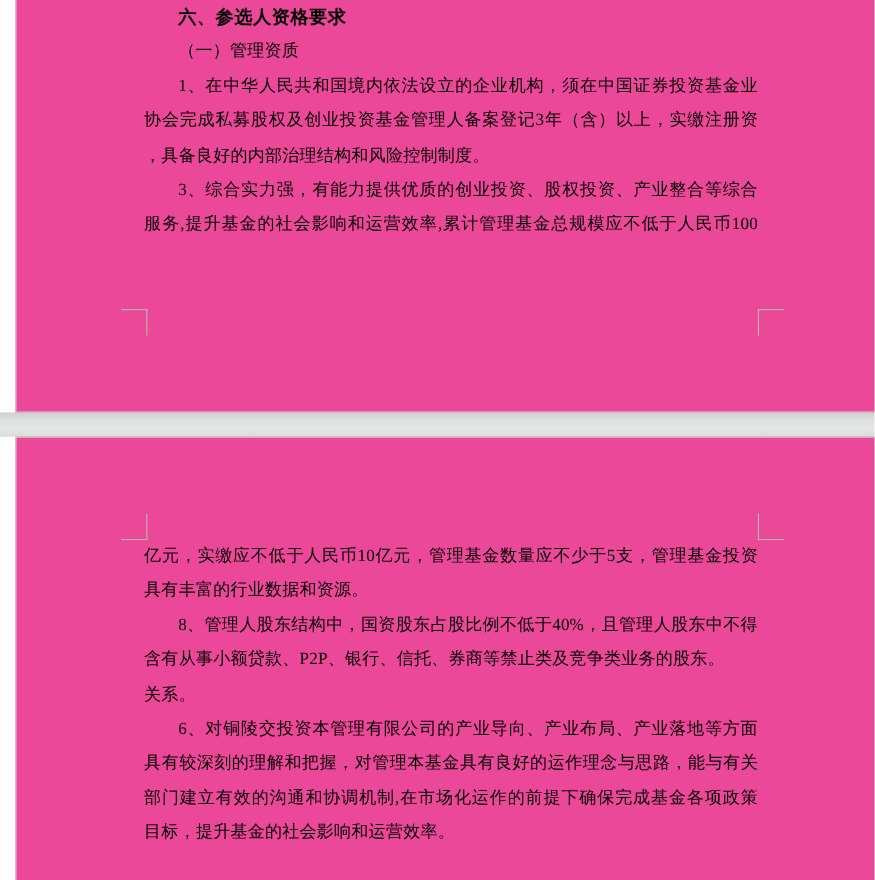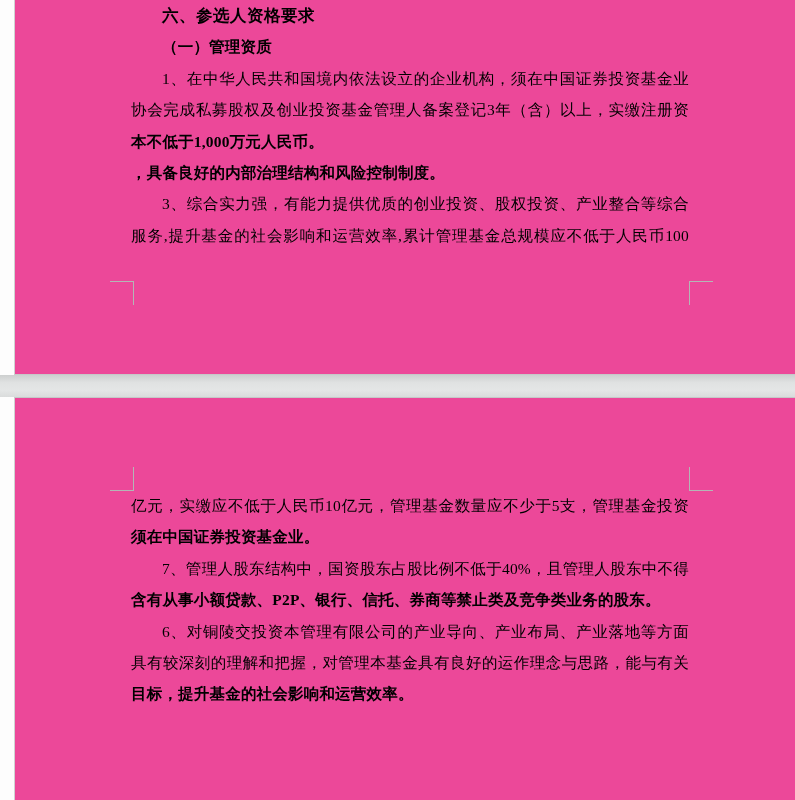--- a/index.html
+++ b/index.html
@@ -58,21 +58,21 @@
     line-height: 31.4px;
     letter-spacing: 0.2px;
     text-align: justify;
     text-justify: inter-ideograph;
   }
   .page1 .textarea { top: 0; }
   .page2 .textarea { top: 92px; }
   .line { white-space: nowrap; }
   .indent { text-indent: 31px; }
   .full { text-align-last: justify; }
-  .last { text-align: right; text-align-last: left; font-weight: bold; }
+  .last { text-align: right; text-align-last: left; }
   .heading {
     font-weight: bold;
     font-size: 16.5px;
     letter-spacing: 0.5px;
   }
   
   .mark {
     position: absolute;
     width: 23px;
     height: 23px;
@@ -88,34 +88,35 @@
 
 <div class="right-gutter"></div>
 <div class="gap-band"></div>
 
 <div class="page page1">
   <div class="textarea">
     <div class="line heading indent">六、参选人资格要求</div>
     <div class="line indent last">（一）管理资质</div>
     <div class="line indent full">1、在中华人民共和国境内依法设立的企业机构，须在中国证券投资基金业</div>
     <div class="line full">协会完成私募股权及创业投资基金管理人备案登记3年（含）以上，实缴注册资</div>
-    <div class="line last">本不低于1,000万元人民币。</div>
     <div class="line last">，具备良好的内部治理结构和风险控制制度。</div>
     <div class="line indent full">3、综合实力强，有能力提供优质的创业投资、股权投资、产业整合等综合</div>
     <div class="line full">服务,提升基金的社会影响和运营效率,累计管理基金总规模应不低于人民币100</div>
   </div>
   <div class="mark mark-bl"></div>
   <div class="mark mark-br"></div>
 </div>
 
 <div class="page page2">
   <div class="mark mark-tl"></div>
   <div class="mark mark-tr"></div>
   <div class="textarea">
     <div class="line full">亿元，实缴应不低于人民币10亿元，管理基金数量应不少于5支，管理基金投资</div>
-    <div class="line last">须在中国证券投资基金业。</div>
-    <div class="line indent full">7、管理人股东结构中，国资股东占股比例不低于40%，且管理人股东中不得</div>
+    <div class="line last">具有丰富的行业数据和资源。</div>
+    <div class="line indent full">8、管理人股东结构中，国资股东占股比例不低于40%，且管理人股东中不得</div>
     <div class="line last">含有从事小额贷款、P2P、银行、信托、券商等禁止类及竞争类业务的股东。</div>
+    <div class="line last">关系。</div>
     <div class="line indent full">6、对铜陵交投资本管理有限公司的产业导向、产业布局、产业落地等方面</div>
     <div class="line full">具有较深刻的理解和把握，对管理本基金具有良好的运作理念与思路，能与有关</div>
+    <div class="line full">部门建立有效的沟通和协调机制,在市场化运作的前提下确保完成基金各项政策</div>
     <div class="line last">目标，提升基金的社会影响和运营效率。</div>
   </div>
 </div>
 
 </body></html>

